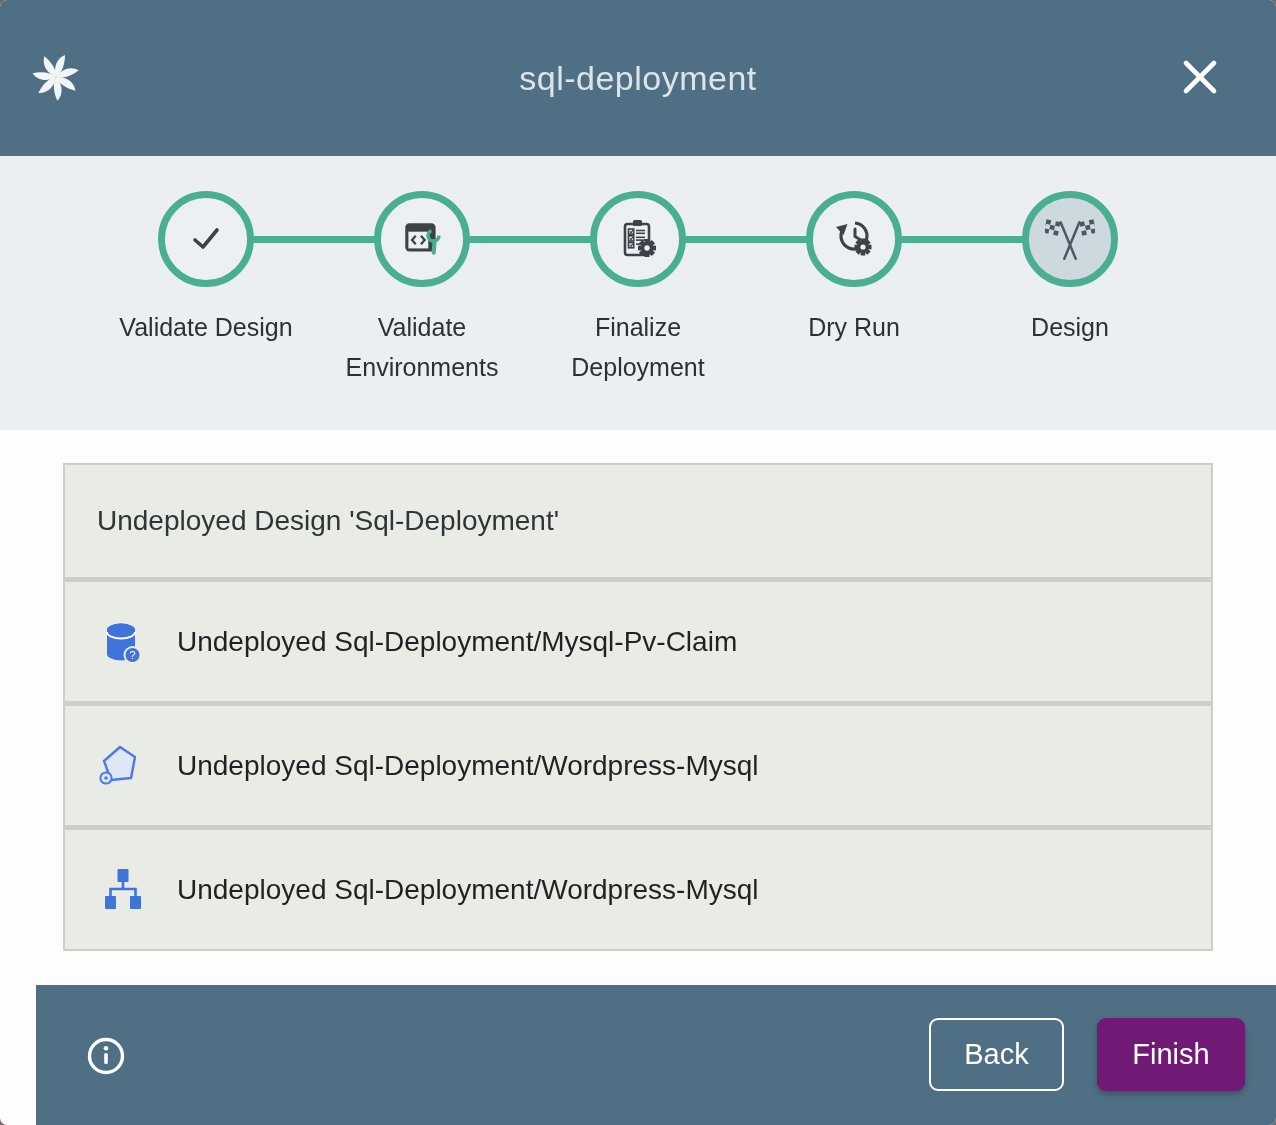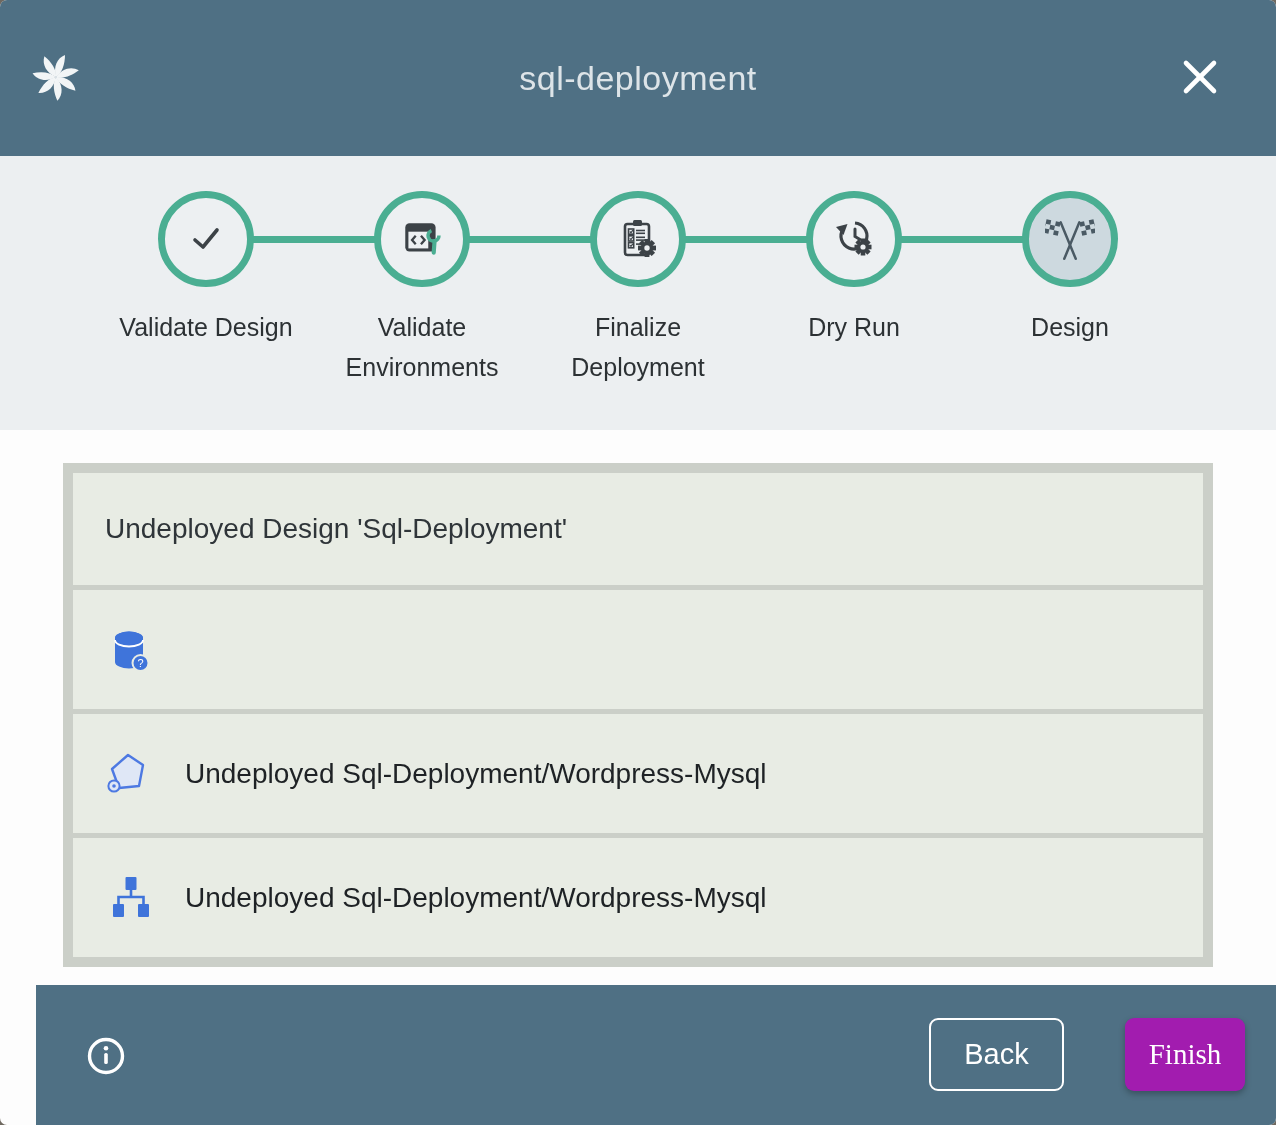--- a/index.html
+++ b/index.html
@@ -25,38 +25,38 @@
   .step { width:216px; display:flex; flex-direction:column; align-items:center; }
   .circle { margin-top:35px; width:96px; height:96px; border-radius:50%;
             border:7px solid #4aae92; background:#edf0f2; display:flex;
             align-items:center; justify-content:center; position:relative; }
   .step.current .circle { background:#cdd9df; }
   .step-label { margin-top:20px; font-size:25px; line-height:40px; color:#2c3134;
                 text-align:center; }
 
   
   .content { flex:1; background:#fdfdfd; }
-  .list { width:1150px; margin:33px auto 0; background:#cbcfc8; padding:10px;
+  .list { width:1150px; margin:33px auto 0; background:#cbcfc8; padding:2px;
           display:flex; flex-direction:column; gap:5px; }
   .row { background:#e8ece4; display:flex; align-items:center; padding-left:32px; }
   .row-design { height:112px; font-size:28px; color:#2f3539; }
   .row-item { height:119px; font-size:28px; color:#1e2225; }
   .row-icon { width:48px; height:48px; margin-right:32px; flex:none; }
 
   
   .footer { position:relative; height:140px; background:#4f7084; flex:none;margin-left:36px; }
   .info-btn { position:absolute; left:50px; top:51px; width:40px; height:40px;
               background:transparent; border:none; cursor:pointer; }
   .btn { position:absolute; top:33px; height:73px; border-radius:9px; font-size:29px;
          font-family:"Liberation Sans", sans-serif; cursor:pointer;
          display:flex; align-items:center; justify-content:center; }
   .btn-back { right:212px; width:135px; background:transparent; border:2px solid #ffffff;
               color:#ffffff; }
-  .btn-finish { right:31px; width:120px; background:#a21caf; border:none; color:#ffffff;
-                box-shadow:0 3px 6px rgba(0,0,0,.28);font-family:Liberation Serif, serif; }
+  .btn-finish { right:31px; width:148px; background:#701a75; border:none; color:#ffffff;
+                box-shadow:0 3px 6px rgba(0,0,0,.28); }
 </style>
 </head>
 <body>
 
 <div class="screen">
   <div class="modal">
 
     <div class="header">
       <svg class="logo" viewBox="0 0 50 50">
         <g fill="#f2f5f6">
@@ -200,20 +200,21 @@
         </div>
 
         <div class="row row-item">
           <svg class="row-icon" viewBox="0 0 48 48">
             <path d="M10,12 a14,6.5 0 0 1 28,0 v24 a14,6.5 0 0 1 -28,0 z" fill="#3f74da"></path>
             <ellipse cx="24" cy="12" rx="14" ry="6.5" fill="#3f74da"></ellipse>
             <path d="M10,14 a14,6.5 0 0 0 28,0" stroke="#ffffff" stroke-width="1.8" fill="none"></path>
             <circle cx="35.5" cy="37" r="8" fill="#3f74da" stroke="#e8ece4" stroke-width="2"></circle>
             <text x="35.5" y="41" font-size="11" fill="#ffffff" text-anchor="middle" font-family="Liberation Sans, sans-serif">?</text>
           </svg>
+          <span>Undeployed Sql-Deployment/Mysql-Pv-Claim</span>
         </div>
 
         <div class="row row-item">
           <svg class="row-icon" viewBox="0 0 48 48">
             <polygon points="23,5 38,15 34,36 14,38 7,19" fill="#dfe7f6" stroke="#4d79e2" stroke-width="2.4" stroke-linejoin="round"></polygon>
             <circle cx="9" cy="36" r="5.6" fill="#dfe7f6" stroke="#4d79e2" stroke-width="2"></circle>
             <circle cx="9" cy="36" r="1.8" fill="#4d79e2"></circle>
           </svg>
           <span>Undeployed Sql-Deployment/Wordpress-Mysql</span>
         </div>

